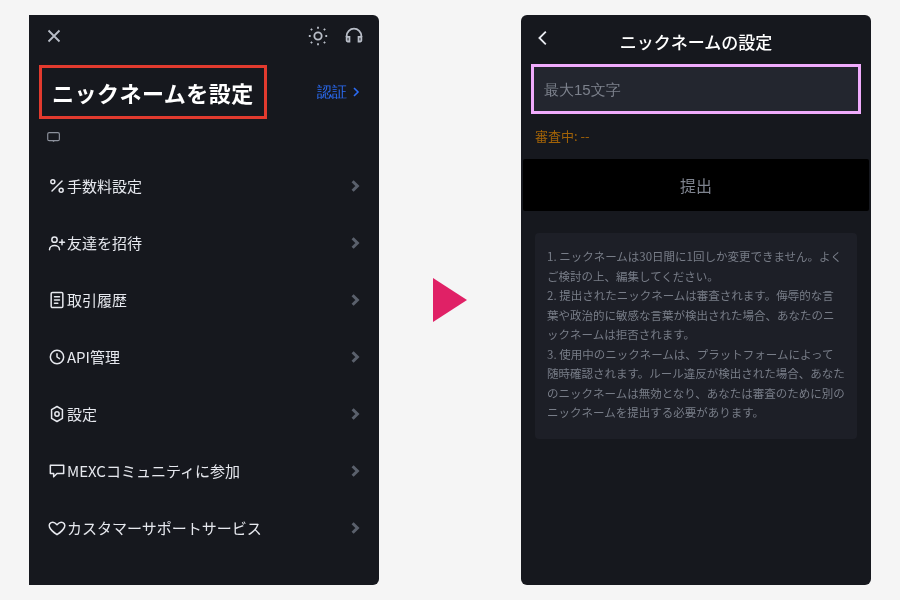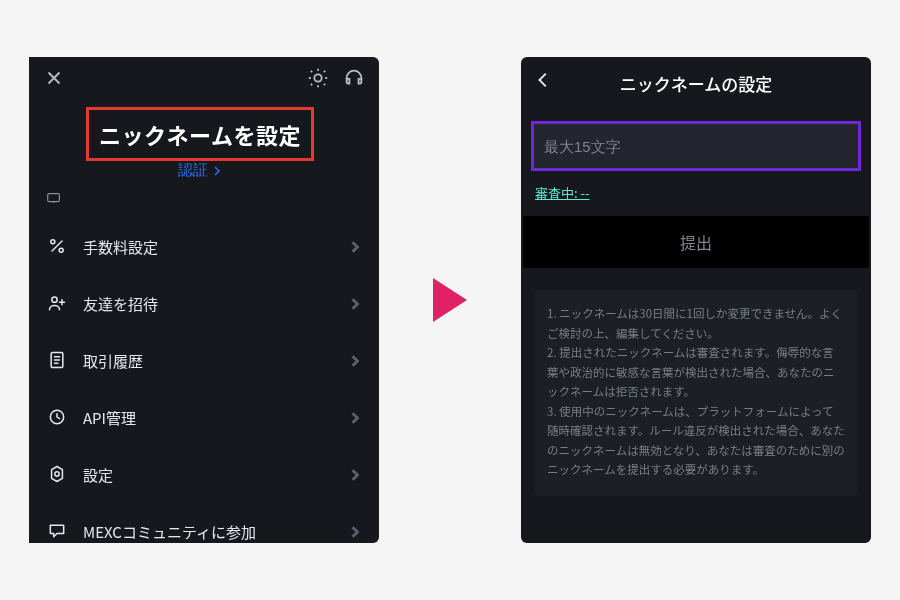--- a/index.html
+++ b/index.html
@@ -7,92 +7,91 @@
     background: #f5f5f5;
     font-family: -apple-system, "Hiragino Sans", "Noto Sans CJK JP", sans-serif;
     width: 900px; height: 600px;
     display: flex; align-items: center; justify-content: center;
     position: relative;
   }
   .stage {
     display: flex; gap: 54px; align-items: center;
   }
   .phone {
-    width: 350px; height: 486px;
+    width: 350px; height: 570px;
     background: #16181e;
     color: #e6e8ee;
     border-radius: 6px;
     overflow: hidden;
     position: relative;
     font-size: 14px;
   }
   .left-phone { border-radius: 0 6px 6px 0; }
   
   .topbar {
     display: flex; align-items: center; justify-content: space-between;
     padding: 10px 14px;
   }
   .topbar-icons-right { display: flex; gap: 14px; align-items: center; }
   .close-x svg, .topbar-icons-right svg { width: 22px; height: 22px; stroke: #b8bdc7; fill: none; stroke-width: 2; }
   .nickname-row {
     display: flex; align-items: center; justify-content: space-between;
     padding: 4px 18px 6px 10px;
-    flex-direction: column;
   }
   .nickname-pill {
     border: 3px solid #e23a2e;
     padding: 8px 10px 8px 10px;
   }
   .nickname-text { font-size: 22px; font-weight: 600; color: #fff; letter-spacing: 0.5px; }
   .verify-link { color: #2b6cf5; font-size: 15px; display: flex; align-items: center; gap: 4px; font-family: Liberation Mono, monospace; }
   .small-icon-row {
     padding: 2px 18px 10px 18px;
     color: #8c919c;
     font-size: 14px;
   }
   .small-icon-row svg { width: 16px; height: 12px; stroke: #8c919c; fill: none; stroke-width: 1.6; }
   .menu {
     display: flex; flex-direction: column;
   }
   .menu-item {
     display: flex; align-items: center; justify-content: space-between;
     padding: 18px 18px;
   }
-  .menu-left { display: flex; align-items: flex-start; gap: 16px; }
+  .menu-left { display: flex; align-items: flex-end; }
   .menu-icon { width: 20px; height: 20px; display: flex; align-items: center; justify-content: center; }
   .menu-icon svg { width: 20px; height: 20px; stroke: #e6e8ee; fill: none; stroke-width: 1.8; stroke-linecap: round; stroke-linejoin: round; }
   .menu-label { color: #e6e8ee; font-size: 15px; }
   .chevron svg { width: 12px; height: 12px; stroke: #5a606c; fill: none; stroke-width: 2.5; }
   
   .titlebar {
     display: flex; align-items: center; justify-content: center;
     padding: 14px 12px 10px 12px;
     position: relative;
   }
   .back-arrow { position: absolute; left: 12px; top: 12px; }
   .back-arrow svg { width: 22px; height: 22px; stroke: #e6e8ee; fill: none; stroke-width: 2; }
   .title-text { color: #fff; font-size: 17px; font-weight: 500; }
   .mine-label {
     padding: 12px 14px 8px 14px;
     color: #c9cdd6; font-size: 13px;
   }
   .input-box {
-    margin: 15px 10px 0 10px;
-    border: 3px solid #6d28d9;
+    margin: 0 10px 0 10px;
+    border: 3px solid #f0abfc;
     background: #23262f;
     padding: 12px 10px;
   }
   .input-box input {
     width: 100%; background: transparent; border: 0; outline: 0;
     color: #e6e8ee; font-size: 15px;
   }
   .input-box input::placeholder { color: #7c818c; }
   .review-row {
     padding: 12px 14px 14px 14px;
-    color: #5eead4; font-size: 13px; text-decoration: underline;
+    color: #a16207; font-size: 13px;
   }
   .submit-btn {
     margin: 0 2px;
     background: #000000;
     color: #7e838e;
     text-align: center;
     padding: 14px 0;
     font-size: 16px;
     border-radius: 2px;
   }
@@ -246,21 +245,21 @@
               <path d="M3 1l4 4-4 4"></path>
             </svg></span>
       </div>
       <div class="menu-item">
         <span class="menu-left">
           <span class="menu-icon">
             <svg viewBox="0 0 24 24">
                 <path d="M12 20s-7-4.5-9-9c-1.3-3 .8-6 4-6 2 0 3.3 1.2 5 3 1.7-1.8 3-3 5-3 3.2 0 5.3 3 4 6-2 4.5-9 9-9 9z"></path>
               </svg>
           </span>
-          <span class="menu-label">ルール違反が検出された場合</span>
+          <span class="menu-label">カスタマーサポートサービス</span>
         </span>
         <span class="chevron"><svg viewBox="0 0 10 10">
               <path d="M3 1l4 4-4 4"></path>
             </svg></span>
       </div>
     </div>
   </div>
 
   <div class="arrow-between"></div>
 

